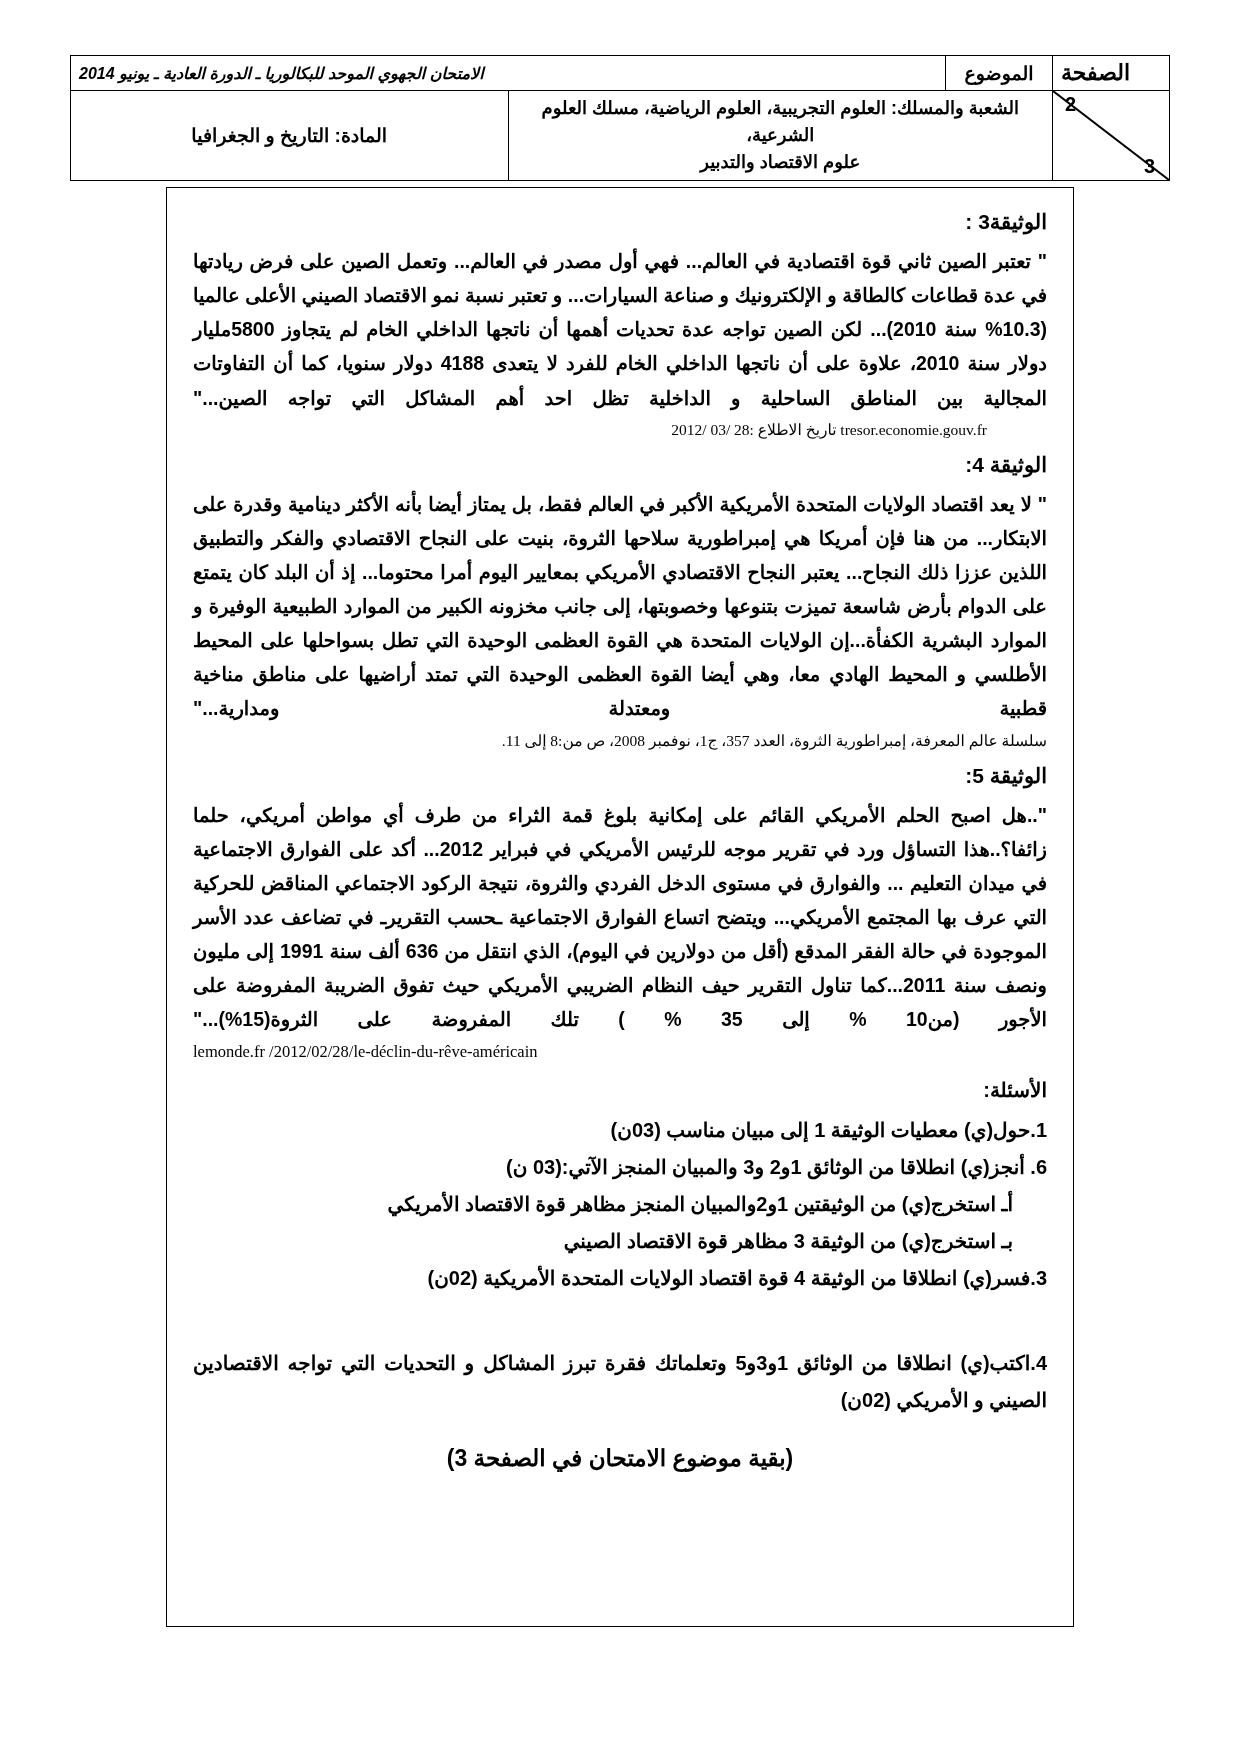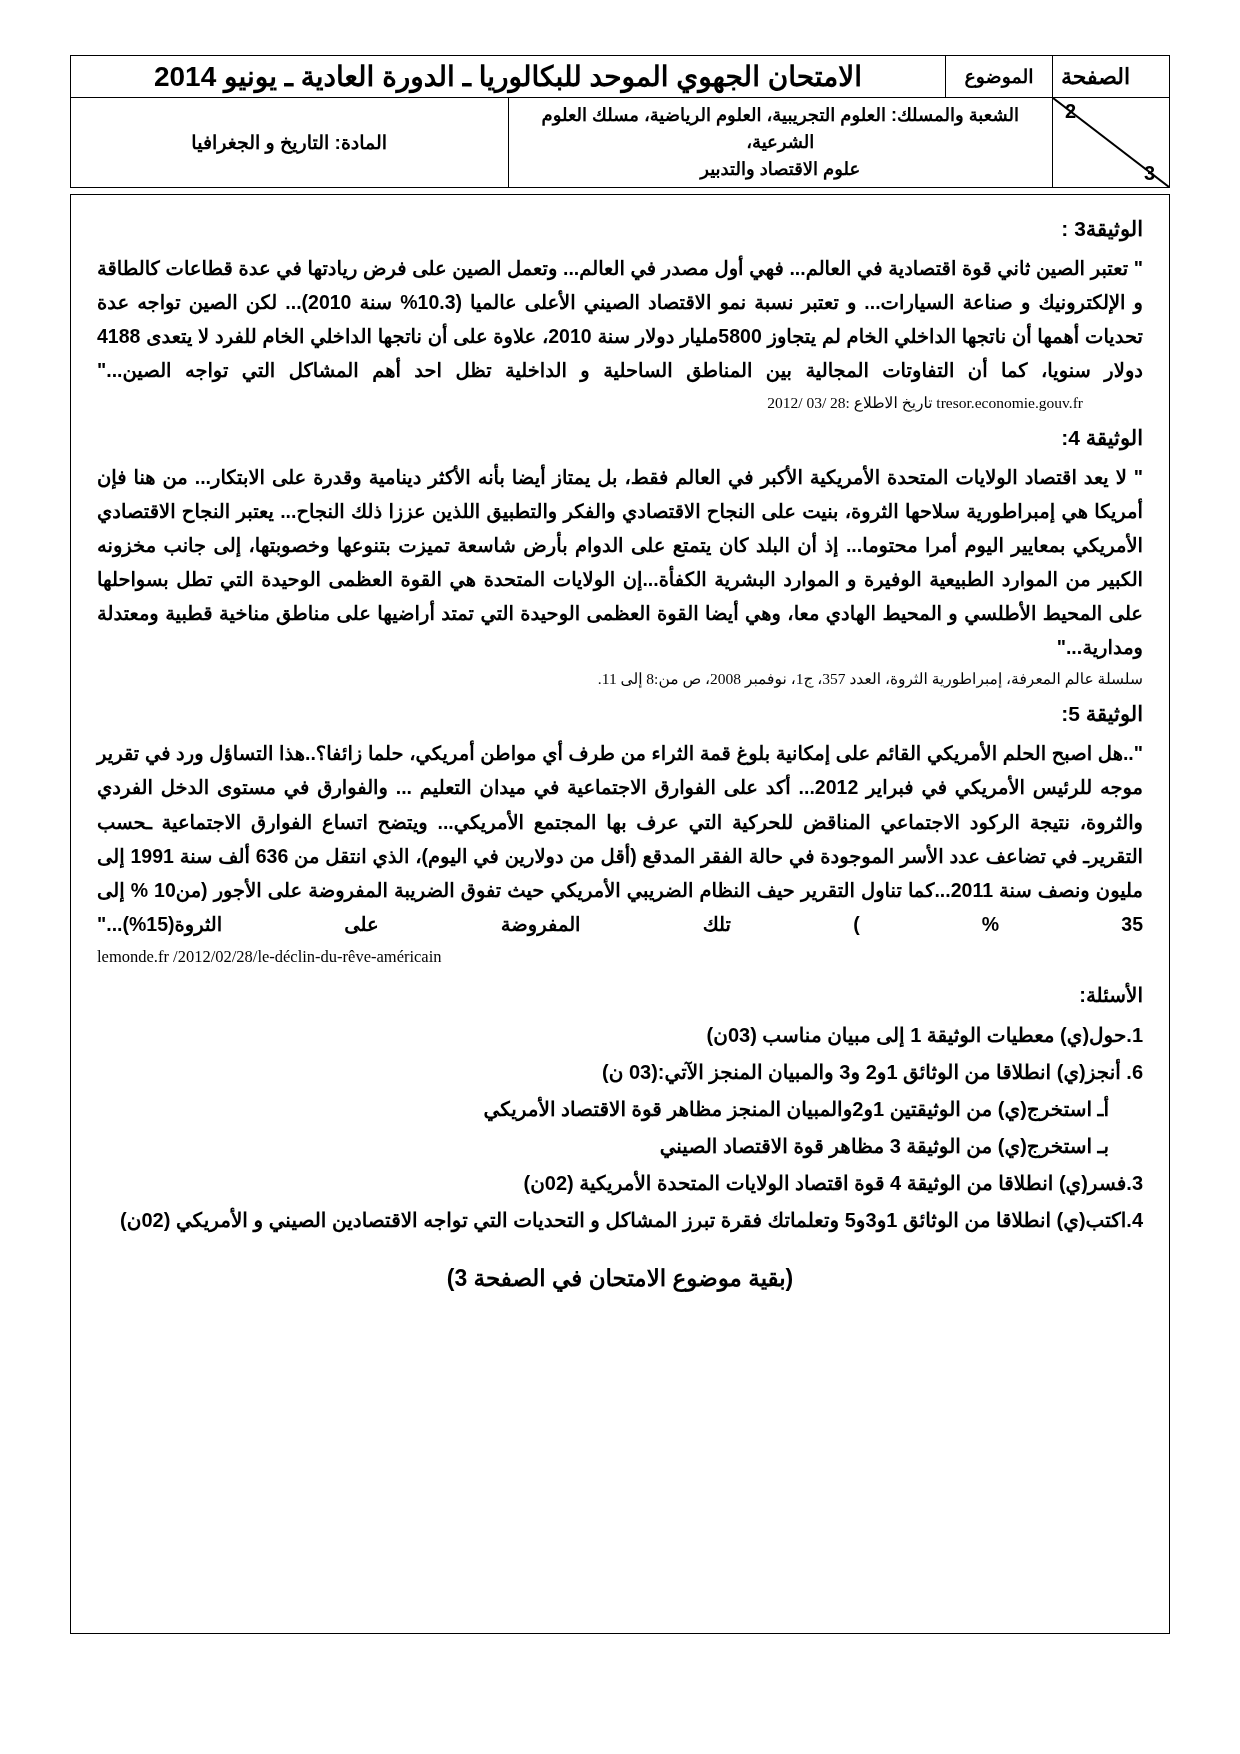--- a/index.html
+++ b/index.html
@@ -41,22 +41,23 @@
     width: 100px;
     text-align: left;
     font-size: 22px;
   }
   .hdr-subject-label {
     width: 90px;
     text-align: center;
     font-size: 19px;
   }
   .hdr-main {
-    text-align: center;
-    font-size: 28px;
+    text-align: left;
+    font-size: 16px;
+    font-style: italic;
   }
   .hdr-diag {
     width: 100px;
     height: 62px;
     position: relative;
     padding: 0 !important;
   }
   .hdr-diag .slash {
     position: absolute;
     left: 0; top: 0;
@@ -79,21 +80,21 @@
   }
   .hdr-material {
     width: 260px;
     text-align: center;
     font-size: 19px;
     margin-top: 27px;
   }
 
   
   .frame {
-    width: 1100px;
+    width: 908px;
     margin: 6px auto 0 auto;
     border: 1.5px solid #000;
     box-sizing: border-box;
     padding: 22px 26px 8px 26px;
     height: 1440px;
   }
 
   .doc-title {
     font-family: "Liberation Sans", sans-serif;
     font-weight: bold;
@@ -138,20 +139,21 @@
     font-weight: bold;
     font-size: 20px;
     line-height: 1.85;
     text-align: right;
     margin: 0;
   }
   .q.indent1 { padding-right: 34px; }
   .q.just {
     text-align: justify;
     text-align-last: right;
+    margin-top: 48px;
   }
   .footer-note {
     font-family: "Liberation Sans", sans-serif;
     font-weight: bold;
     font-size: 23px;
     text-align: center;
     margin-top: 26px;
   }
   .num { font-family: "Liberation Serif", serif; }
 </style>

